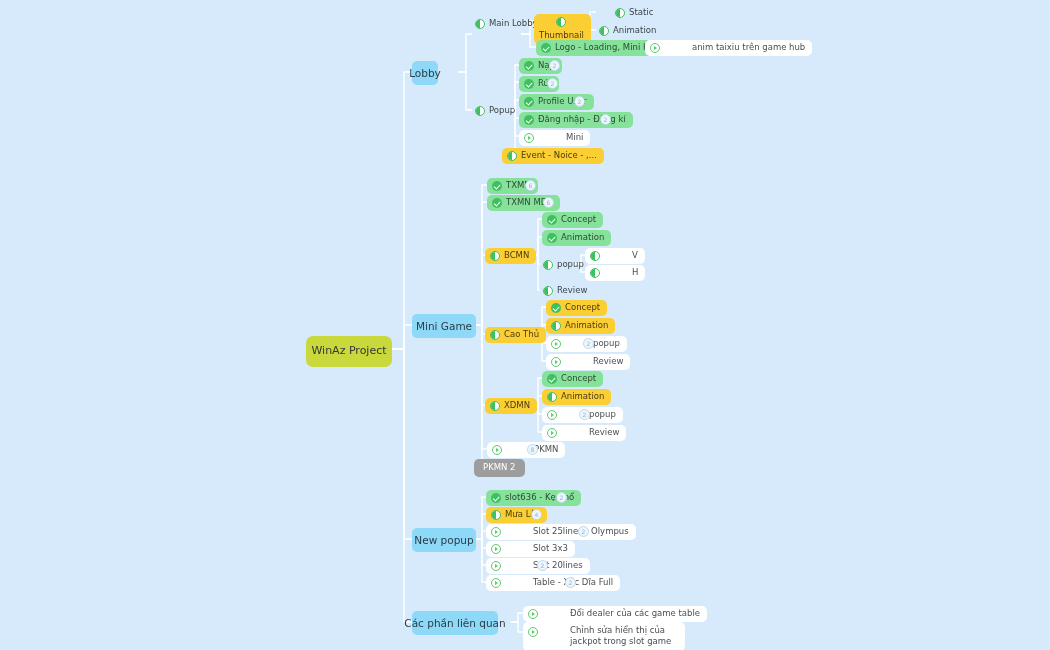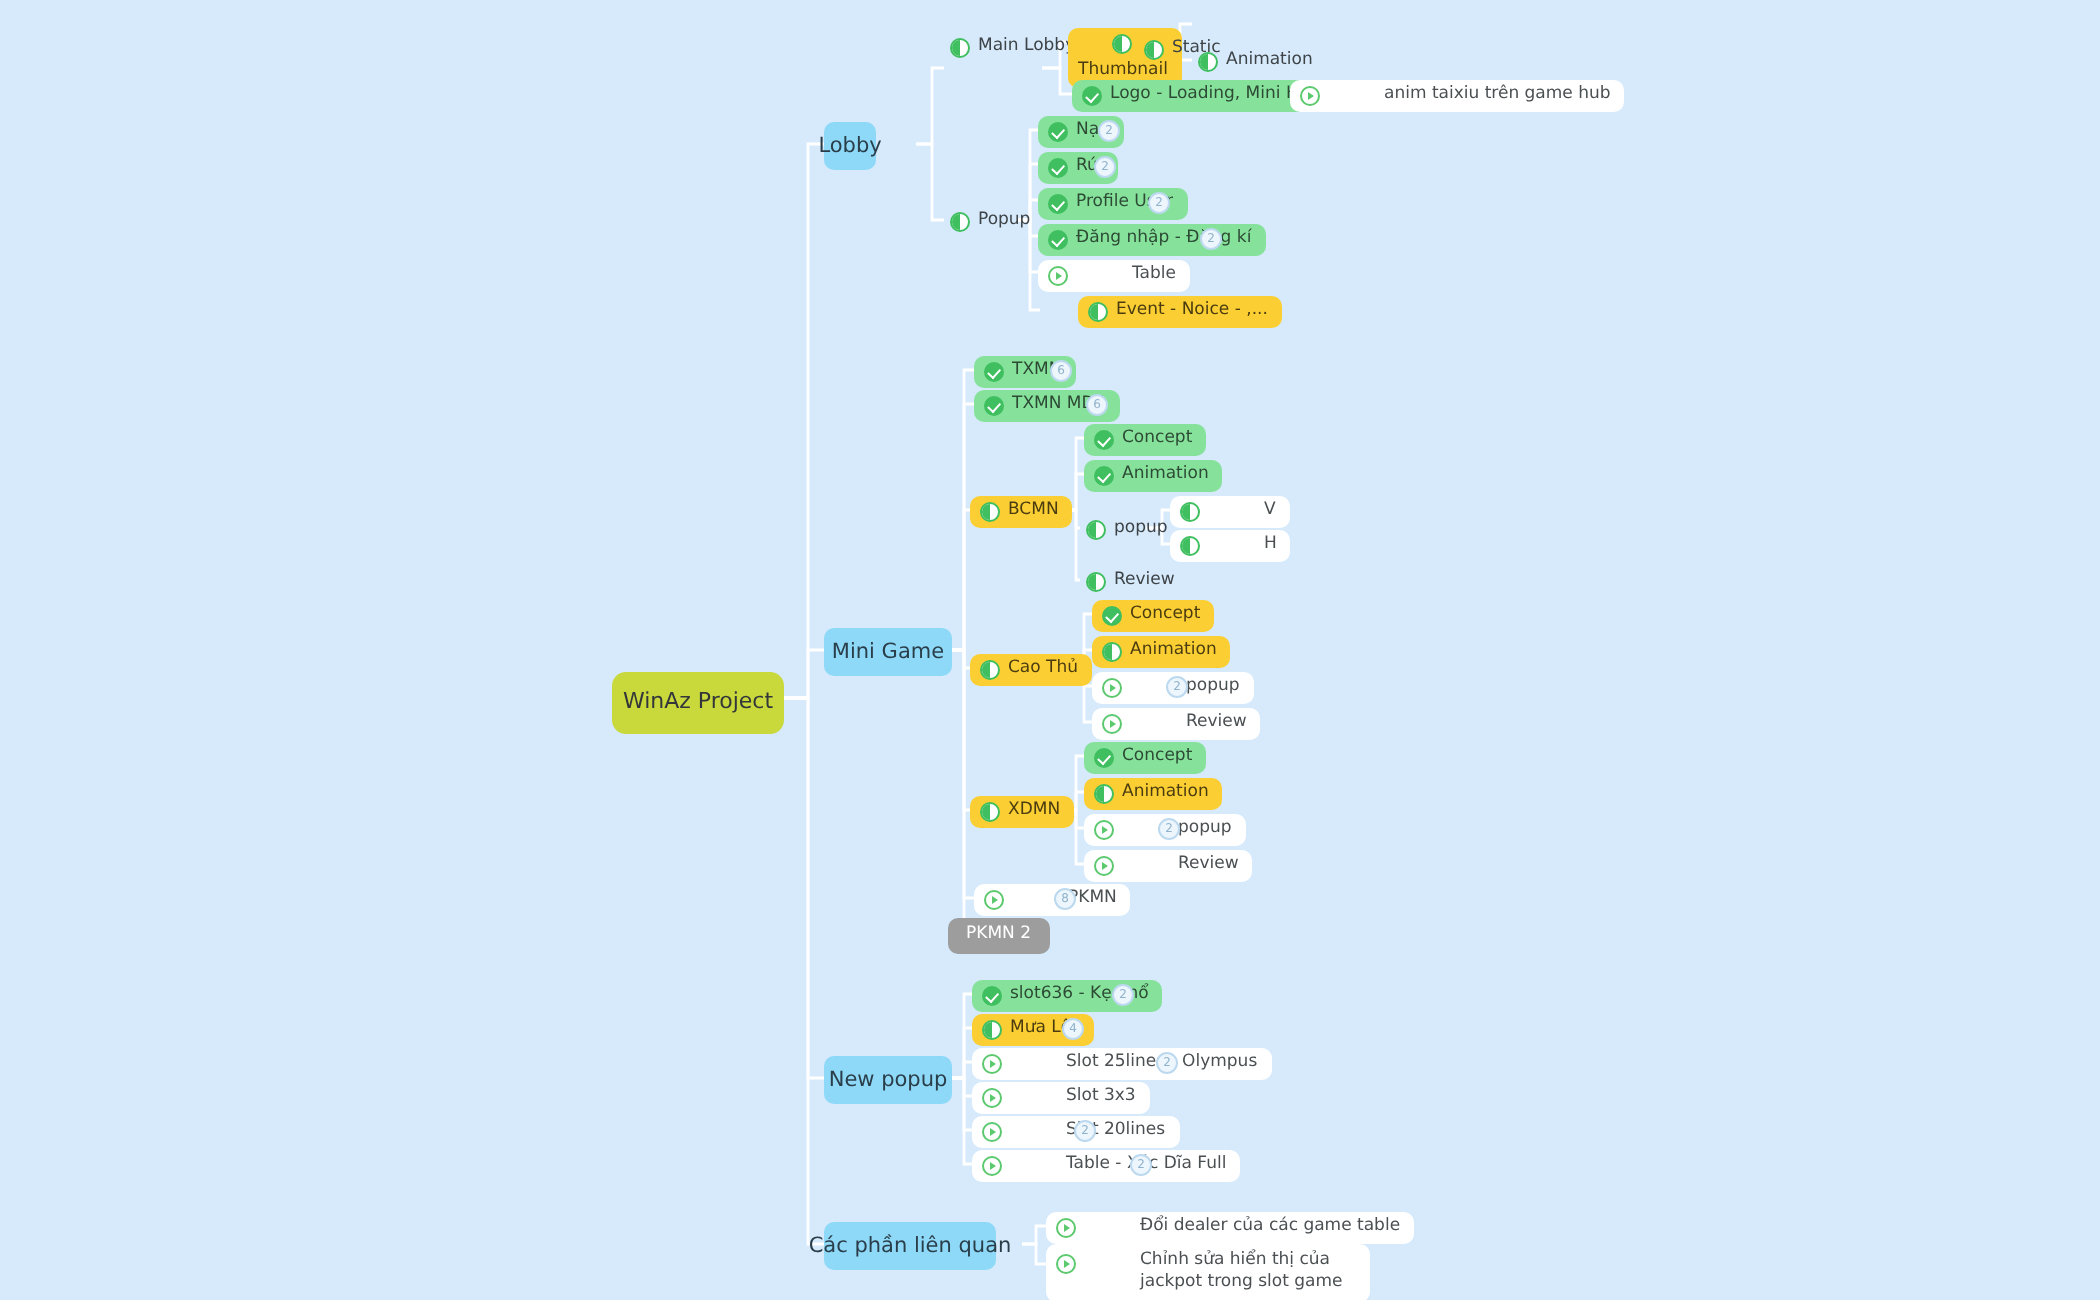--- a/index.html
+++ b/index.html
@@ -168,21 +168,21 @@
 
   <div class="node n-plain" style="left:470px;top:16px;">
     <span class="ico ico-half"></span>
     <span class="lbl">Main Lobby</span>
   </div>
 
   <div class="node n-yellow" style="left:534px;top:14px;flex-direction:column;">
     <span class="ico ico-half"></span>
     <span class="lbl">Thumbnail</span>
   </div>
-  <div class="node n-plain" style="left:567px;top:5px;margin-top:12px;">
+  <div class="node n-plain" style="left:610px;top:5px;">
     <span class="ico ico-half"></span>
     <span class="lbl">Static</span>
   </div>
   <div class="node n-plain" style="left:594px;top:23px;">
     <span class="ico ico-half"></span>
     <span class="lbl">Animation</span>
   </div>
 
   <div class="node n-green" style="left:536px;top:40px;">
     <span class="ico ico-done"></span>
@@ -217,24 +217,24 @@
   <div class="badge" style="left:574px;top:96px;">2</div>
 
   <div class="node n-green" style="left:519px;top:112px;">
     <span class="ico ico-done"></span>
     <span class="lbl">Đăng nhập - Đăng kí</span>
   </div>
   <div class="badge" style="left:600px;top:114px;">2</div>
 
   <div class="node n-white" style="left:519px;top:130px;">
     <span class="ico ico-todo"></span>
-    <span class="lbl">Table</span>
-  </div>
-
-  <div class="node n-yellow" style="left:539px;top:148px;">
+    <span class="lbl">Mini</span>
+  </div>
+
+  <div class="node n-yellow" style="left:502px;top:148px;">
     <span class="ico ico-half"></span>
     <span class="lbl">Event - Noice  - ,...</span>
   </div>
 
   <div class="node n-green" style="left:487px;top:178px;">
     <span class="ico ico-done"></span>
     <span class="lbl">TXMN</span>
   </div>
   <div class="badge" style="left:525px;top:180px;">6</div>
 

